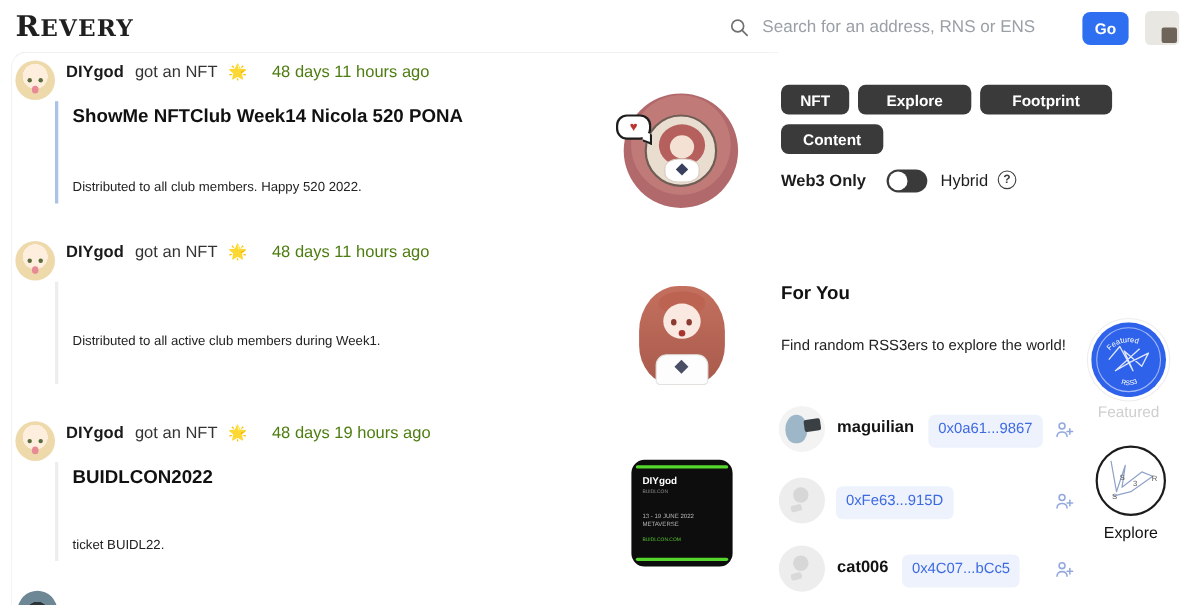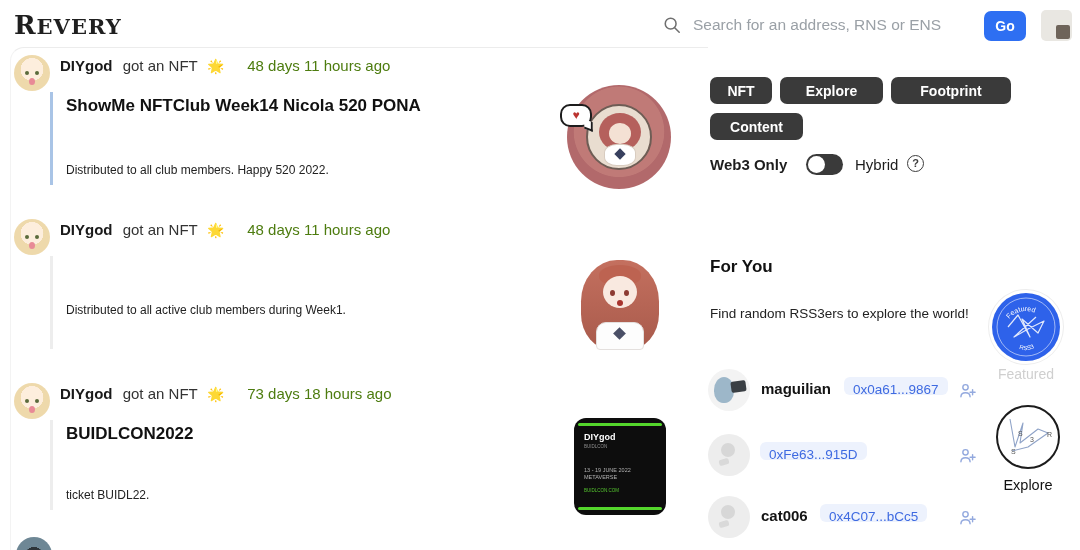--- a/index.html
+++ b/index.html
@@ -126,21 +126,21 @@
   .fy-avatar.gopher { background:#f3f3f3; }
   .fy-avatar.gopher::before { content:""; position:absolute; left:6px; top:8px; width:20px; height:26px;
           border-radius:50% 50% 45% 45%; background:#9db7c9; }
   .fy-avatar.gopher::after { content:""; position:absolute; right:4px; top:12px; width:15px; height:11px;
           background:#3a3f44; border-radius:2px; transform:rotate(-8deg); }
   .fy-avatar.placeholder::before { content:""; position:absolute; left:13px; top:9px; width:14px; height:14px;
           border-radius:50%; background:#d7d7d7; }
   .fy-avatar.placeholder::after { content:""; position:absolute; left:11px; top:25px; width:10px; height:6px;
           border-radius:2px; background:#d9d9d9; transform:rotate(-15deg); }
   .fy-name { position:absolute; top:11px; font-size:15px; font-weight:700; color:#141414; white-space:nowrap; }
-  .fy-badge { position:absolute; top:8px; height:18px; line-height:25px; padding:0 9px; border-radius:6px;
+  .fy-badge { position:absolute; top:8px; height:30px; line-height:25px; padding:0 9px; border-radius:6px;
           background:#edf2fd; color:#3e6ae1; font-size:13.5px; white-space:nowrap; cursor:pointer; }
   .fy-follow { position:absolute; left:250px; top:12px; width:20px; height:20px; cursor:pointer; }
 
   
   .rail-featured { position:absolute; left:992px; top:293px; width:68px; height:68px; border-radius:50%;
           cursor:pointer; box-shadow:0 0 0 3px #fff, 0 0 0 4px #ededed; }
   .rail-featured-label { position:absolute; left:990px; top:366px; width:72px; text-align:center;
           font-size:14px; color:#cfcfcf; }
   .rail-explore { position:absolute; left:996px; top:405px; width:64px; height:64px; border-radius:50%;
           background:#fff; border:2px solid #1c1c1c; cursor:pointer; }
@@ -208,21 +208,21 @@
     <div class="shirt"></div>
       <div class="ribbon"></div>
   </div>
 
   <div class="feed-item" style="top:378px; height:145px;">
     <div class="fi-avatar" style="top:5px;"></div>
     <div class="fi-head">
       <span class="fi-user">DIYgod</span>
       <span class="fi-action">got an NFT</span>
       <span class="fi-emoji">🌟</span>
-      <span class="fi-time">73 days 18 hours ago</span>
+      <span class="fi-time">48 days 19 hours ago</span>
     </div>
     <div class="fi-quote" style="top:42px; width:470px; height:90px;">
       <div class="fi-title" style="margin-top:4px;">BUIDLCON2022</div>
       <div class="fi-body" style="margin-top:44px;">ticket BUIDL22.</div>
     </div>
   </div>
   <div class="nft-card">
     <div class="bar top"></div>
     <div class="cname">DIYgod</div>
     <div class="csub">BUIDLCON</div>

